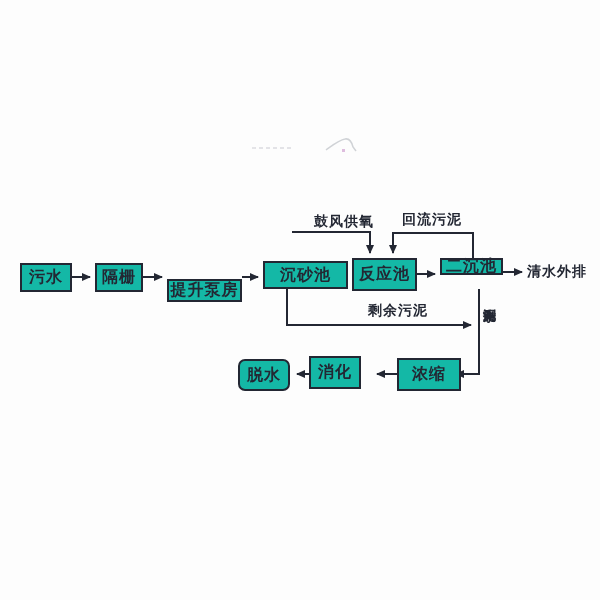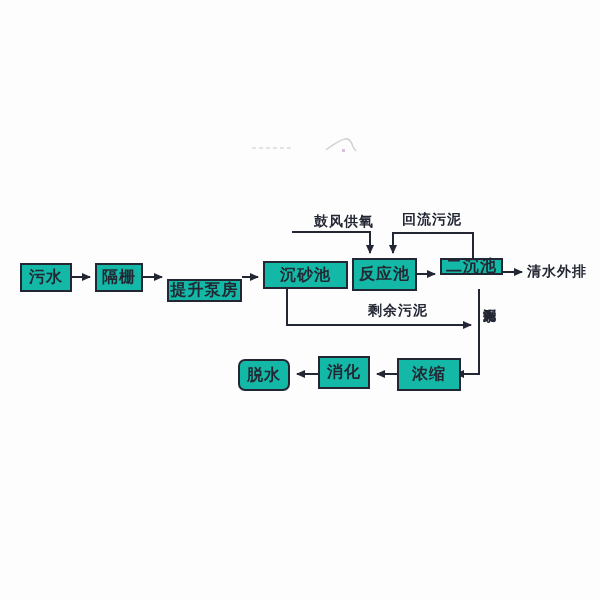--- a/index.html
+++ b/index.html
@@ -32,21 +32,21 @@
     letter-spacing:0;line-height:1;
   }
   
   #n-sewage{left:20px;top:263px;width:52px;height:29px;}
   #n-screen{left:95px;top:263px;width:48px;height:29px;}
   #n-pump{left:167px;top:263px;width:75px;height:23px;margin-top:16px;}
   #n-grit{left:263px;top:261px;width:85px;height:28px;}
   #n-react{left:352px;top:258px;width:65px;height:33px;}
   #n-clarifier{left:440px;top:258px;width:63px;height:17px;}
   #n-thicken{left:397px;top:358px;width:64px;height:33px;}
-  #n-digest{left:318px;top:356px;width:52px;height:33px;text-align:center;}
+  #n-digest{left:309px;top:356px;width:52px;height:33px;text-align:center;}
   #n-dewater{left:238px;top:359px;width:52px;height:32px;border-radius:7px;}
   
   #l-blast{left:314px;top:213px;}
   #l-return{left:402px;top:211px;}
   #l-excess-h{left:368px;top:302px;}
   #l-excess-v{left:483px;top:299px;height:60px;font-size:13px;}
   #l-effluent{left:527px;top:263px;}
 </style>
 </head>
 <body style="background: rgb(253, 253, 253);">

